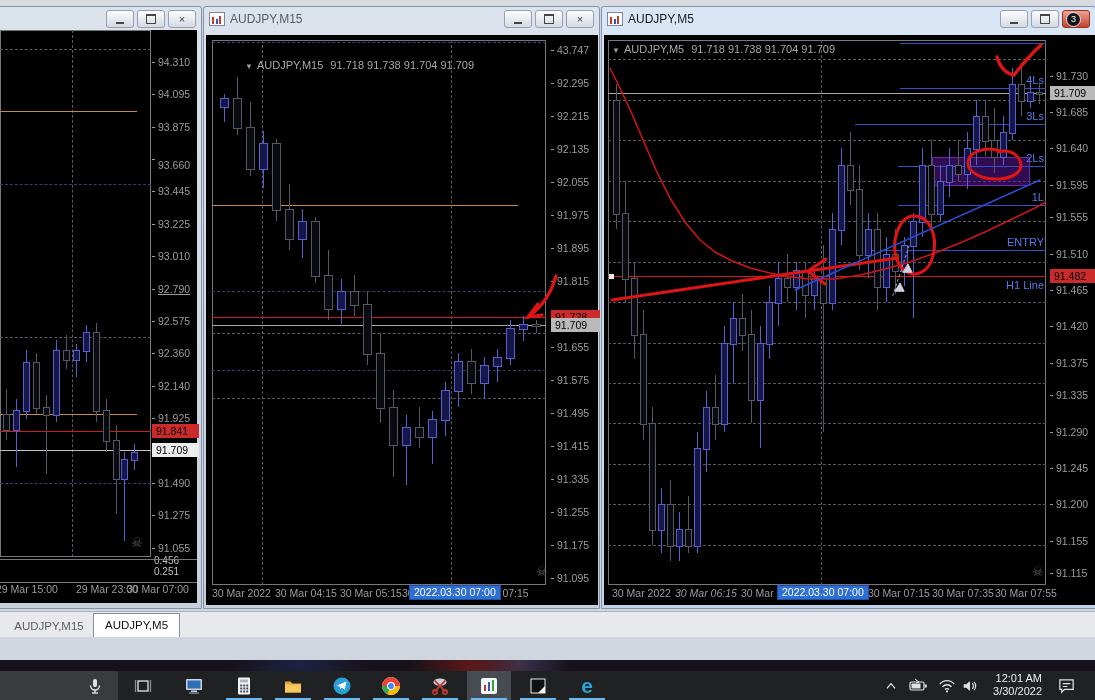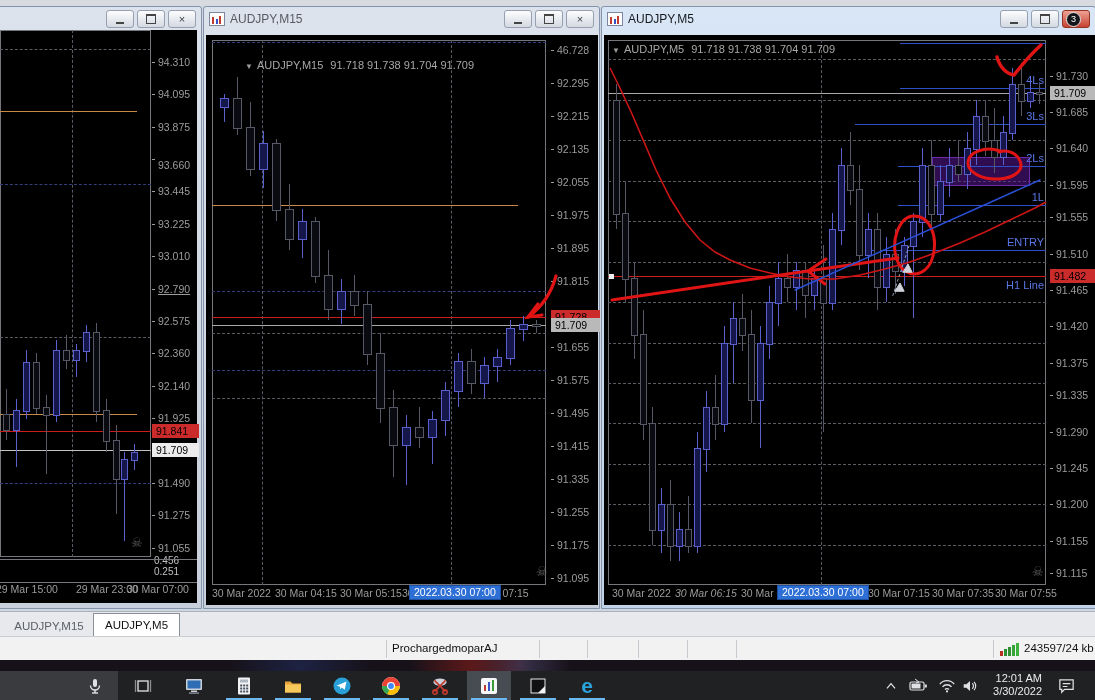--- a/index.html
+++ b/index.html
@@ -264,21 +264,21 @@
       <div class="a" style="left: 300px; top: 293.4px; width: 7px; height: 28.84px; background: rgb(21, 23, 75); border: 1px solid rgb(90, 95, 206); z-index: 2;"></div>
       <div class="a" style="left: 317px; top: 281.04px; width: 1px; height: 24.72px; background: rgb(90, 95, 206); z-index: 2;"></div>
       <div class="a" style="left: 313px; top: 289.28px; width: 7px; height: 4.12px; background: rgb(21, 23, 75); border: 1px solid rgb(90, 95, 206); z-index: 2;"></div>
       <div class="a" style="left: 330px; top: 285.16px; width: 1px; height: 12.36px; background: rgb(86, 88, 102); z-index: 2;"></div>
       <div class="a" style="left: 326px; top: 289.28px; width: 7px; height: 1px; background: rgb(10, 11, 17); border: 1px solid rgb(86, 88, 102); z-index: 2;"></div>
       <svg width="334" height="545" viewBox="0 0 334 545" style="position: absolute; left: 6px; top: 5px; z-index: 3; overflow: visible;">
         <path d="M344,236 C339,254 330,267 316,277" stroke="#e01414" stroke-width="3.2" fill="none" stroke-linecap="round"></path>
         <path d="M330,275 L316,277 L326,264" stroke="#e01414" stroke-width="3.2" fill="none" stroke-linecap="round"></path>
       </svg>
       <div class="a" style="left: 345px; top: 15px; width: 3px; height: 1px; background: rgb(156, 156, 156);"></div>
-      <div class="a tick" style="left: 351px; top: 9px;">46.728</div>
+      <div class="a tick" style="left: 351px; top: 9px;">43.747</div>
       <div class="a" style="left: 345px; top: 48px; width: 3px; height: 1px; background: rgb(156, 156, 156);"></div>
       <div class="a tick" style="left: 351px; top: 42px;">92.295</div>
       <div class="a" style="left: 345px; top: 81px; width: 3px; height: 1px; background: rgb(156, 156, 156);"></div>
       <div class="a tick" style="left: 351px; top: 75px;">92.215</div>
       <div class="a" style="left: 345px; top: 114px; width: 3px; height: 1px; background: rgb(156, 156, 156);"></div>
       <div class="a tick" style="left: 351px; top: 108px;">92.135</div>
       <div class="a" style="left: 345px; top: 147px; width: 3px; height: 1px; background: rgb(156, 156, 156);"></div>
       <div class="a tick" style="left: 351px; top: 141px;">92.055</div>
       <div class="a" style="left: 345px; top: 180px; width: 3px; height: 1px; background: rgb(156, 156, 156);"></div>
       <div class="a tick" style="left: 351px; top: 174px;">91.975</div>
@@ -495,38 +495,20 @@
       <div class="a tlab" style="left: 391px; top: 552px;">30 Mar 07:55</div>
       <div class="a tool" style="left: 173px; top: 550px;">2022.03.30 07:00</div>
       <div class="a skull" style="left: 428px; top: 529px;">☠</div>
     </div>
 
   <div id="tabrow">
     <div class="tab inactive">AUDJPY,M15</div>
     <div class="tab active">AUDJPY,M5</div>
   </div>
 
-  <div id="statusbar">
-    <div class="sdiv" style="left:386px;"></div>
-      <div class="sdiv" style="left:539px;"></div>
-      <div class="sdiv" style="left:587px;"></div>
-    <div class="sdiv" style="left:638px;"></div>
-      <div class="sdiv" style="left:687px;"></div>
-      <div class="sdiv" style="left:736px;"></div>
-    <div class="sdiv" style="left:993px;"></div>
-    <div id="acct">ProchargedmoparAJ</div>
-    <div id="bars">
-      <i style="height:5px;background:#b83022;"></i>
-        <i style="height:7px;background:#2f8f2f;"></i>
-        <i style="height:9px;background:#2f8f2f;"></i>
-        <i style="height:11px;background:#35a335;"></i>
-        <i style="height:13px;background:#3bb33b;"></i>
-    </div>
-    <div id="traffic">243597/24 kb</div>
-  </div>
 
   <div id="deskstrip"></div>
 
   <div id="taskbar">
     <div id="searchseg"></div>
     <div class="tbtn" style="left:73px;">
       <svg width="20" height="20" viewBox="0 0 20 20">
           <rect x="8" y="3" width="4" height="8" rx="2" fill="#dfe1e4"></rect>
           <path d="M5.5 9.5a4.5 4.5 0 0 0 9 0" stroke="#dfe1e4" stroke-width="1.4" fill="none"></path>
           <line x1="10" y1="14" x2="10" y2="17" stroke="#dfe1e4" stroke-width="1.4"></line>

